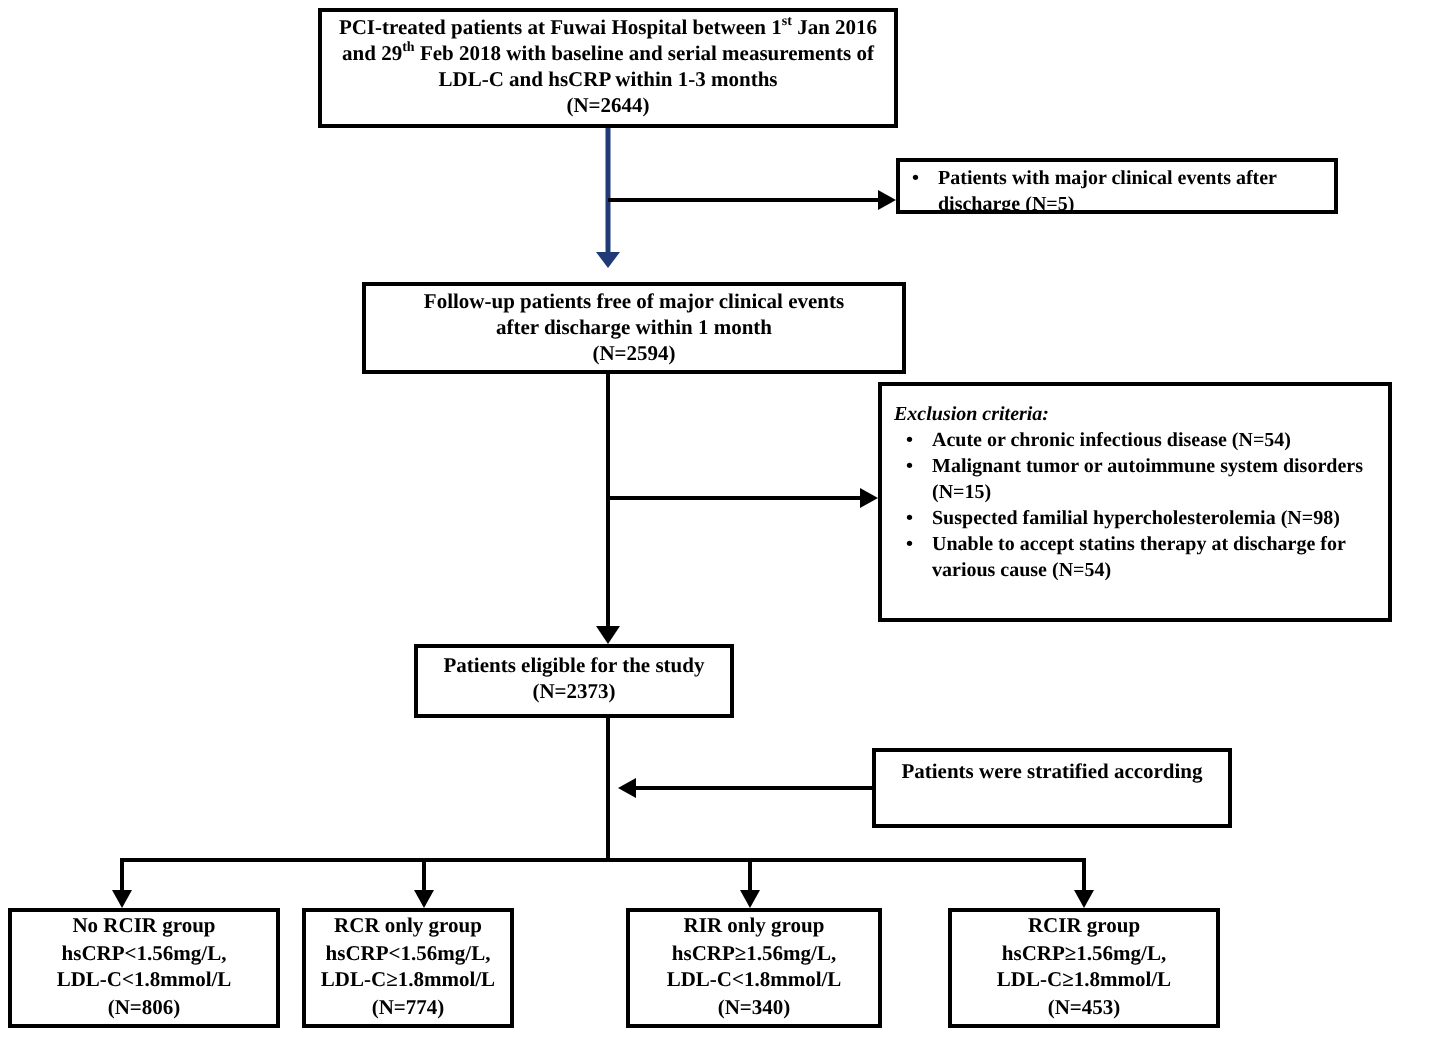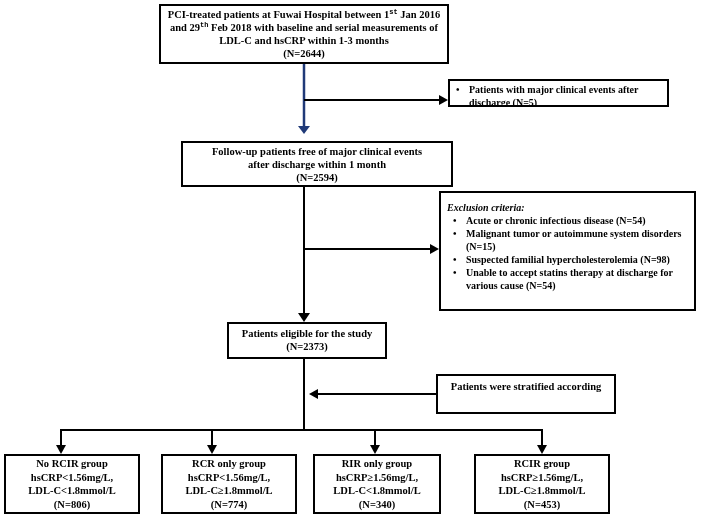--- a/index.html
+++ b/index.html
@@ -16,32 +16,32 @@
     position:absolute; box-sizing:border-box;
     border:2px solid #000000; background:#ffffff;
     font-size:10.5px; line-height:13px; overflow:hidden;
   }
   .center { text-align:center; }
   .pad2 { padding:2px 3px; }
   .box-top      { left:159px; top:4px;   width:290px; height:60px; }
   .box-events   { left:448px; top:79px;  width:221px; height:28px; font-size:10px; padding:2px 4px 0 0; }
   .box-followup { left:181px; top:141px; width:272px; height:46px; padding-top:2px; }
   .box-excl     { left:439px; top:191px; width:257px; height:120px; font-size:10px; padding:8px 4px 0 6px; }
-  .box-eligible { left:227px; top:322px; width:160px; height:37px; padding-top:3px; }
+  .box-eligible { left:207px; top:322px; width:160px; height:37px; padding-top:3px; }
   .box-strat    { left:436px; top:374px; width:180px; height:40px; padding-top:4px; }
   .box-group    { top:454px; height:60px; line-height:13.5px; padding-top:1px; }
   .g0 { left:4px;   width:136px; }
-  .g1 { left:161px; width:136px; }
+  .g1 { left:151px; width:106px; }
   .g2 { left:313px; width:128px; }
   .g3 { left:474px; width:136px; }
   ul.blist { list-style:none; margin:0; padding:0; }
   ul.blist li { position:relative; padding-left:19px; text-align:left; }
   ul.blist li::before { content:"\2022"; position:absolute; left:6px; top:0; }
   .excl-title { text-align:left;font-style:italic; }
-  sup { font-size:7px; line-height:0;font-family:Liberation Mono, monospace; }
+  sup { font-size:7px; line-height:0; }
 </style>
 </head>
 <body>
 
 <div class="canvas">
 
   <svg class="connectors" width="715" height="519" viewBox="0 0 715 519">
 
     <line class="b" x1="304" y1="64" x2="304" y2="127" stroke="#203A78"></line>
     <polygon class="b" points="298,126 310,126 304,134" fill="#203A78"></polygon>

